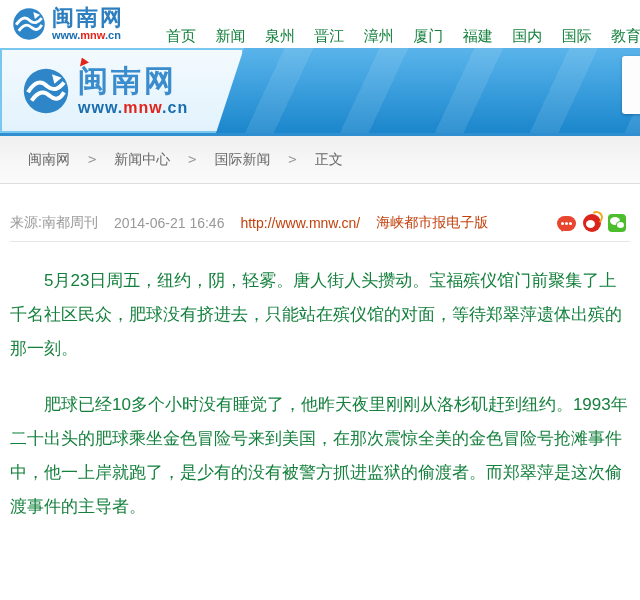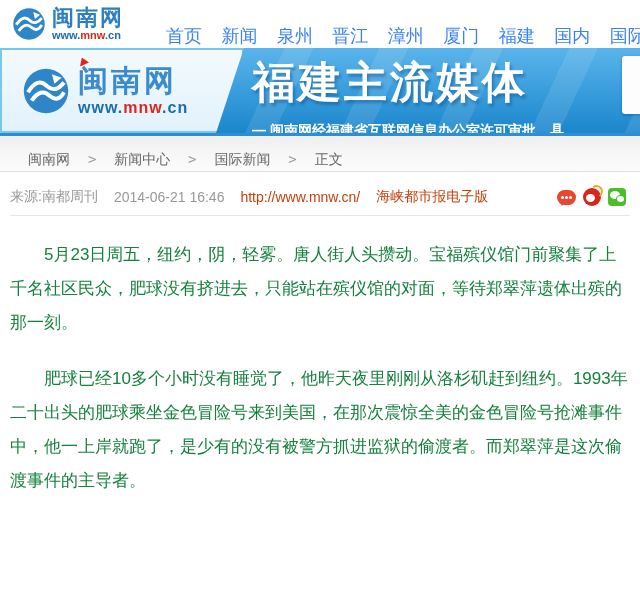--- a/index.html
+++ b/index.html
@@ -9,21 +9,21 @@
 
   
   .topbar { height:48px; display:flex; align-items:center; padding-left:12px; background:#fff; }
   .logo { display:flex; align-items:center; text-decoration:none; cursor:pointer; }
   .logo-icon { width:34px; height:34px; display:block; }
   .logo-text { margin-left:6px; line-height:1; }
   .logo-cn { display:block; font-size:22px; font-weight:bold; color:#2e7fc0; letter-spacing:2px; }
   .logo-url { display:block; font-size:11px; font-weight:bold; margin-top:1px; color:#1a6eb0; }
   .logo-url .mid { color:#e0251c; }
   .mainnav { margin-left:42px; white-space:nowrap; overflow:hidden; flex:1; }
-  .mainnav a { display:inline-block; margin-right:15px; font-size:18px; color:#3b82f6;
+  .mainnav a { display:inline-block; margin-right:15px; font-size:15px; color:#15803d;
     text-decoration:none; cursor:pointer;margin-top:24px; }
 
   
   .banner { position:relative; height:88px; overflow:hidden;
     background:linear-gradient(180deg,#5ab4ea 0%,#3da0de 45%,#1b86cc 100%);
     border-bottom:3px solid #2e8ecf; }
   .banner-streaks { position:absolute; inset:0;
     background:repeating-linear-gradient(115deg, rgba(255,255,255,0.10) 0 26px, rgba(255,255,255,0) 26px 86px); }
   .banner-left { position:absolute; top:0; left:0; bottom:0; width:244px;
     background:linear-gradient(180deg,#f3fafe,#e2f2fc);
@@ -38,30 +38,30 @@
   .banner-url { display:block; font-size:16px; font-weight:bold; margin-top:4px; color:#1a6eb0; letter-spacing:1px; }
   .banner-url .mid { color:#e0251c; }
   .banner-right { position:absolute; top:0; left:244px; right:0; bottom:0; padding:6px 0 0 8px; white-space:nowrap; }
   .banner-slogan { font-size:43px; font-weight:bold; color:#fff; letter-spacing:3px;
     text-shadow:2px 3px 3px rgba(10,70,130,0.45); }
   .banner-subtitle { margin-top:10px; font-size:14px; font-weight:bold; color:#fff; }
   .banner-cut { position:absolute; top:8px; right:-14px; width:32px; height:58px; background:#fdfdfd;
     border-radius:3px; box-shadow:0 1px 3px rgba(0,40,90,.35); }
 
   
-  .breadcrumb { height:36px; line-height:47px; padding-left:28px; font-size:14px; color:#666;
+  .breadcrumb { height:48px; line-height:47px; padding-left:28px; font-size:14px; color:#666;
     background:linear-gradient(180deg,#efefef 0%,#f7f7f7 55%,#fbfbfb 100%);
     border-bottom:1px solid #dedede; white-space:nowrap; }
   .breadcrumb a { color:#666; text-decoration:none; cursor:pointer; }
   .breadcrumb .sep { margin:0 14px; color:#999; font-family:"DejaVu Sans Mono",monospace; }
 
   
   .article { padding:0 10px; }
   .article h1 { margin-top:17px; font-size:29px; line-height:40px; font-weight:500; color:#141414; }
-  .meta { display:flex; align-items:center; margin-top:16px; padding-bottom:9px;
+  .meta { display:flex; align-items:center; margin-top:30px; padding-bottom:9px;
     border-bottom:1px solid #e6e6e6; font-size:14px; color:#999; white-space:nowrap; }
   .meta > * { margin-right:16px; }
   .meta a { color:#c2410c; text-decoration:none; cursor:pointer; }
   .share { margin-left:auto; margin-right:4px; display:flex; align-items:center; }
   .share > span { display:inline-block; margin-left:7px; cursor:pointer; position:relative; }
 
   .icon-comment { width:19px; height:15px; background:#e8462e; border-radius:8px; }
   .icon-comment::before { content:""; position:absolute; left:4px; top:6px; width:3px; height:3px;
     border-radius:50%; background:#fff; box-shadow:4px 0 0 #fff, 8px 0 0 #fff; }
   .icon-comment::after { content:""; position:absolute; left:3px; bottom:-5px;
@@ -112,24 +112,20 @@
       <a>福建</a>
       <a>国内</a>
       <a>国际</a>
       <a>教育</a>
       
     </nav>
   </header>
 
   <div class="banner">
     <div class="banner-streaks"></div>
-    <div class="banner-right">
-      <div class="banner-slogan">福建主流媒体</div>
-      <div class="banner-subtitle">— 闽南网经福建省互联网信息办公室许可审批，具</div>
-    </div>
     <div class="banner-left">
       <span class="banner-logo-icon">
         <svg viewBox="0 0 40 40" width="48" height="48">
           <circle cx="20" cy="20" r="18.5" fill="#2e86c8"></circle>
           <path d="M5 21 q8 -13 16 -5 q7 6 14 -3" stroke="#fff" stroke-width="3.4" fill="none"></path>
           <path d="M8 28 q8 -11 15 -4 q7 6 12 -3" stroke="#fff" stroke-width="3.4" fill="none"></path>
           <path d="M25 6 l8 3 l-6 5 z" fill="#fff"></path>
         </svg>
       </span>
       <span class="banner-logo-text">

